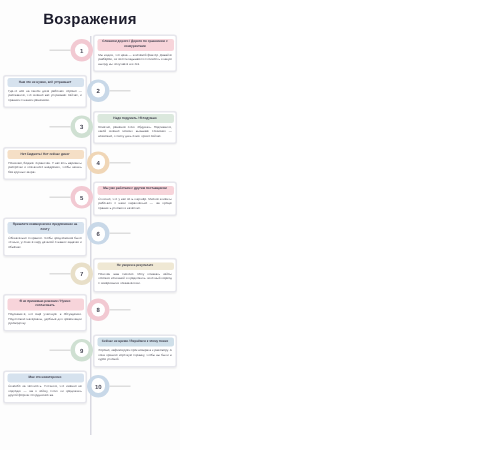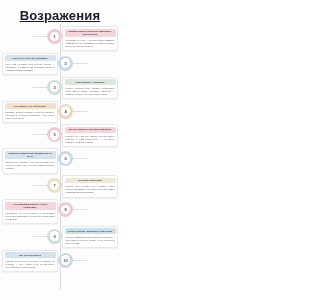--- a/index.html
+++ b/index.html
@@ -11,28 +11,27 @@
     position:relative;
   }
   .page{
     position:relative;
     width:120px;height:300px;
     background:#fdfdfd;
     box-sizing:border-box;
   }
   .title{
     text-align:center;
-    font-size:13px;
+    font-size:10px;
     font-weight:bold;
     color:#1b1b2b;
     letter-spacing:.2px;
     padding-top:9px;
     padding-bottom:4px;
     line-height:1;
-    text-decoration:underline;
   }
   .timeline{
     position:absolute;
     left:59.5px;
     top:24px;
     width:1px;
     height:266px;
     background:#d9d9e2;
   }
   .rows{

